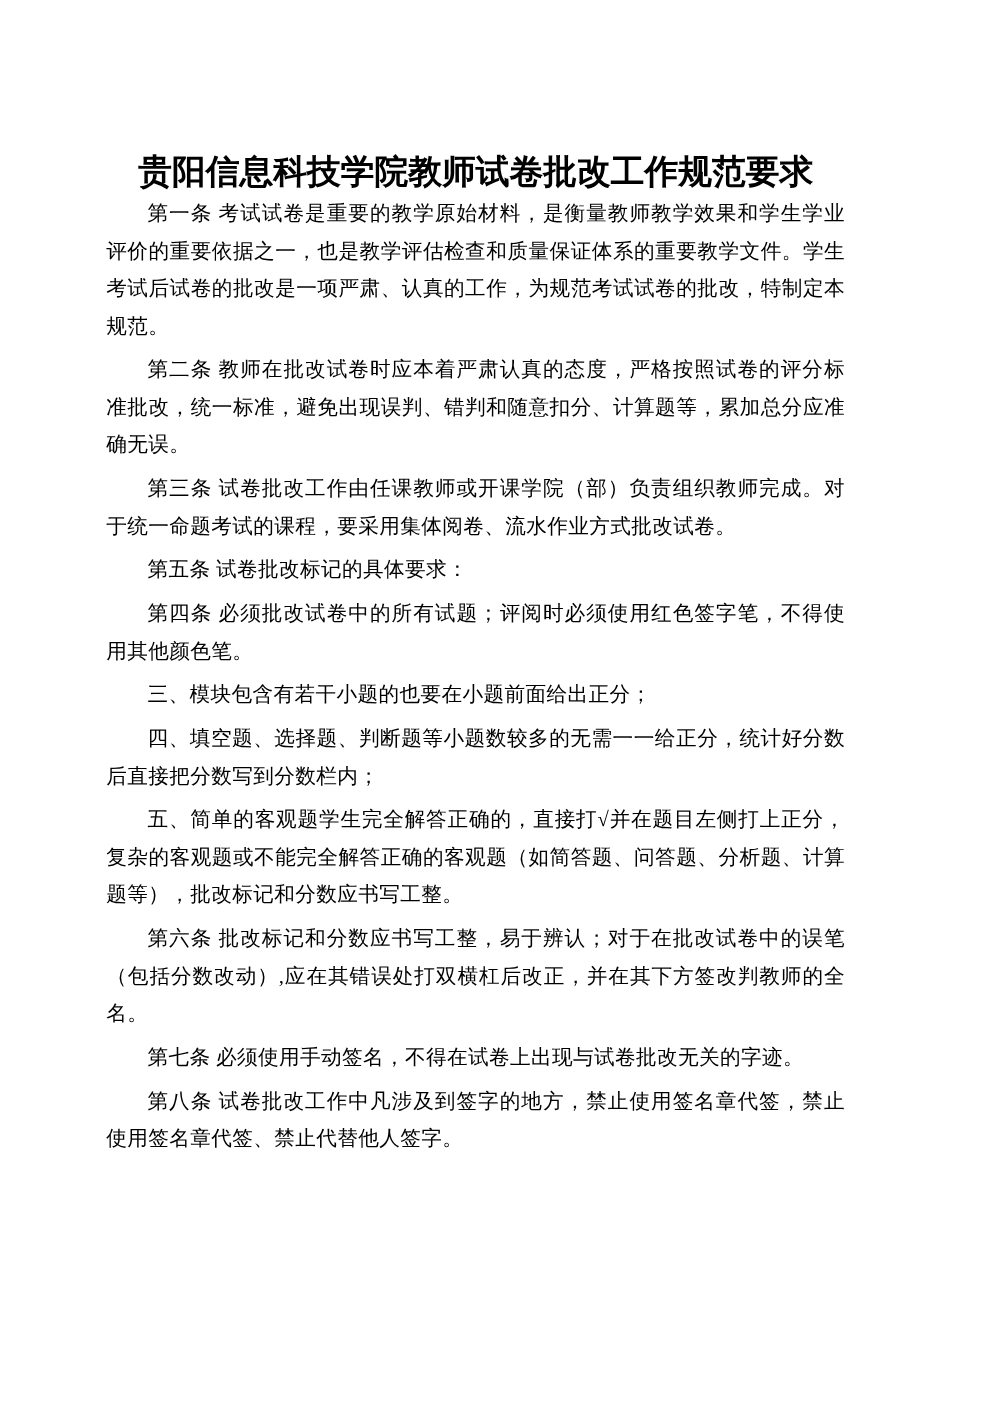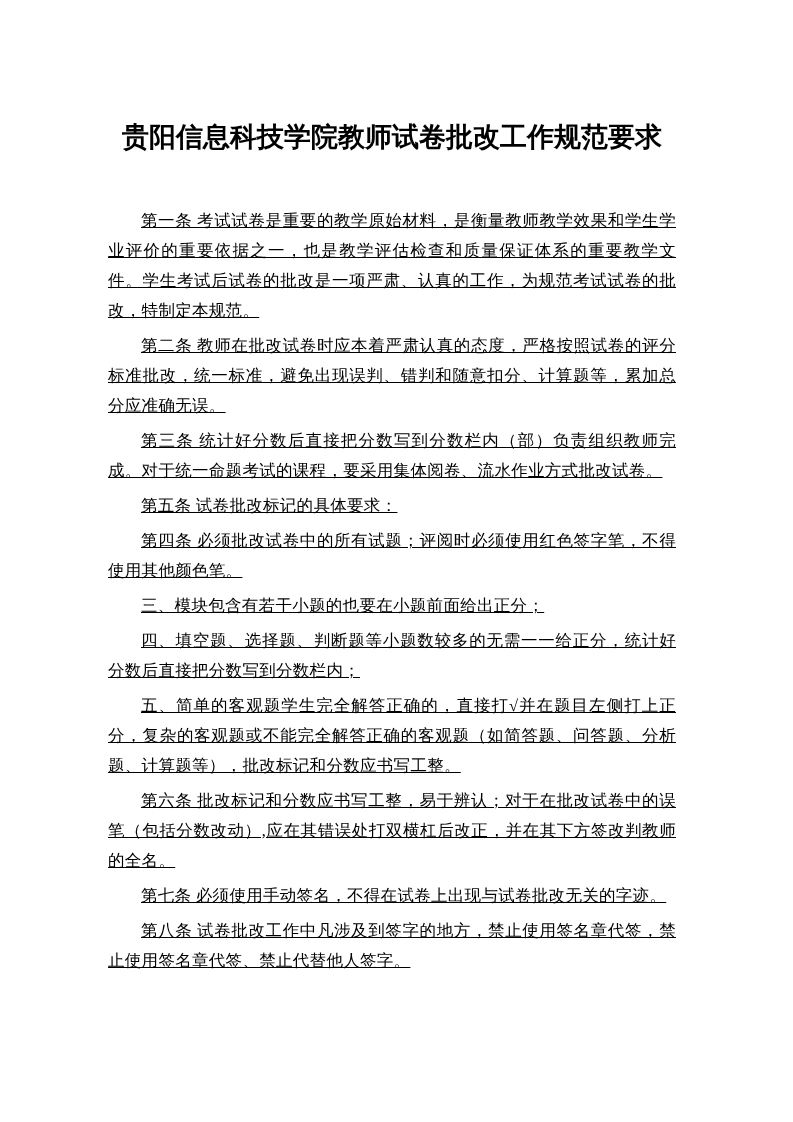--- a/index.html
+++ b/index.html
@@ -9,35 +9,33 @@
   }
   .page {
     position: relative;
     width: 793px;
     height: 1122px;
     background: #ffffff;
     overflow: hidden;
     font-family: "Liberation Serif", serif;
     color: #000000;
     box-sizing: border-box;
-    padding: 118px 117px 0 108px;
+    padding: 118px 117px 0 85px;
   }
   .doc-title {
     margin: 0 0 0 0;
     font-family: "Liberation Sans", "DejaVu Sans", sans-serif;
     font-weight: bold;
     font-size: 27px;
     line-height: 38px;
     text-align: center;
     color: #000000;
     letter-spacing: 0px;
   }
   .doc-body {
-    margin-top: 50px;
-    text-decoration: underline;
   }
   .doc-body p {
     margin: 0 0 5px 0;
     font-size: 16.5px;
     line-height: 30px;
     text-align: justify;
     text-indent: 2em;
     color: #000000;
     letter-spacing: 0.3px;
     font-style: normal;
@@ -45,21 +43,21 @@
 </style>
 </head>
 <body>
 
 <div class="page">
   <h1 class="doc-title">贵阳信息科技学院教师试卷批改工作规范要求</h1>
 
   <div class="doc-body">
     <p>第一条 考试试卷是重要的教学原始材料，是衡量教师教学效果和学生学业评价的重要依据之一，也是教学评估检查和质量保证体系的重要教学文件。学生考试后试卷的批改是一项严肃、认真的工作，为规范考试试卷的批改，特制定本规范。</p>
     <p>第二条 教师在批改试卷时应本着严肃认真的态度，严格按照试卷的评分标准批改，统一标准，避免出现误判、错判和随意扣分、计算题等，累加总分应准确无误。</p>
-    <p>第三条 统计好分数后直接把分数写到分数栏内（部）负责组织教师完成。对于统一命题考试的课程，要采用集体阅卷、流水作业方式批改试卷。</p>
+    <p>第三条 试卷批改工作由任课教师或开课学院（部）负责组织教师完成。对于统一命题考试的课程，要采用集体阅卷、流水作业方式批改试卷。</p>
     <p>第五条 试卷批改标记的具体要求：</p>
     <p>第四条 必须批改试卷中的所有试题；评阅时必须使用红色签字笔，不得使用其他颜色笔。</p>
     <p>三、模块包含有若干小题的也要在小题前面给出正分；</p>
     <p>四、填空题、选择题、判断题等小题数较多的无需一一给正分，统计好分数后直接把分数写到分数栏内；</p>
     <p>五、简单的客观题学生完全解答正确的，直接打√并在题目左侧打上正分，复杂的客观题或不能完全解答正确的客观题（如简答题、问答题、分析题、计算题等），批改标记和分数应书写工整。</p>
     <p>第六条 批改标记和分数应书写工整，易于辨认；对于在批改试卷中的误笔（包括分数改动）,应在其错误处打双横杠后改正，并在其下方签改判教师的全名。</p>
     <p>第七条 必须使用手动签名，不得在试卷上出现与试卷批改无关的字迹。</p>
     <p>第八条 试卷批改工作中凡涉及到签字的地方，禁止使用签名章代签，禁止使用签名章代签、禁止代替他人签字。</p>
   </div>
 </div>

